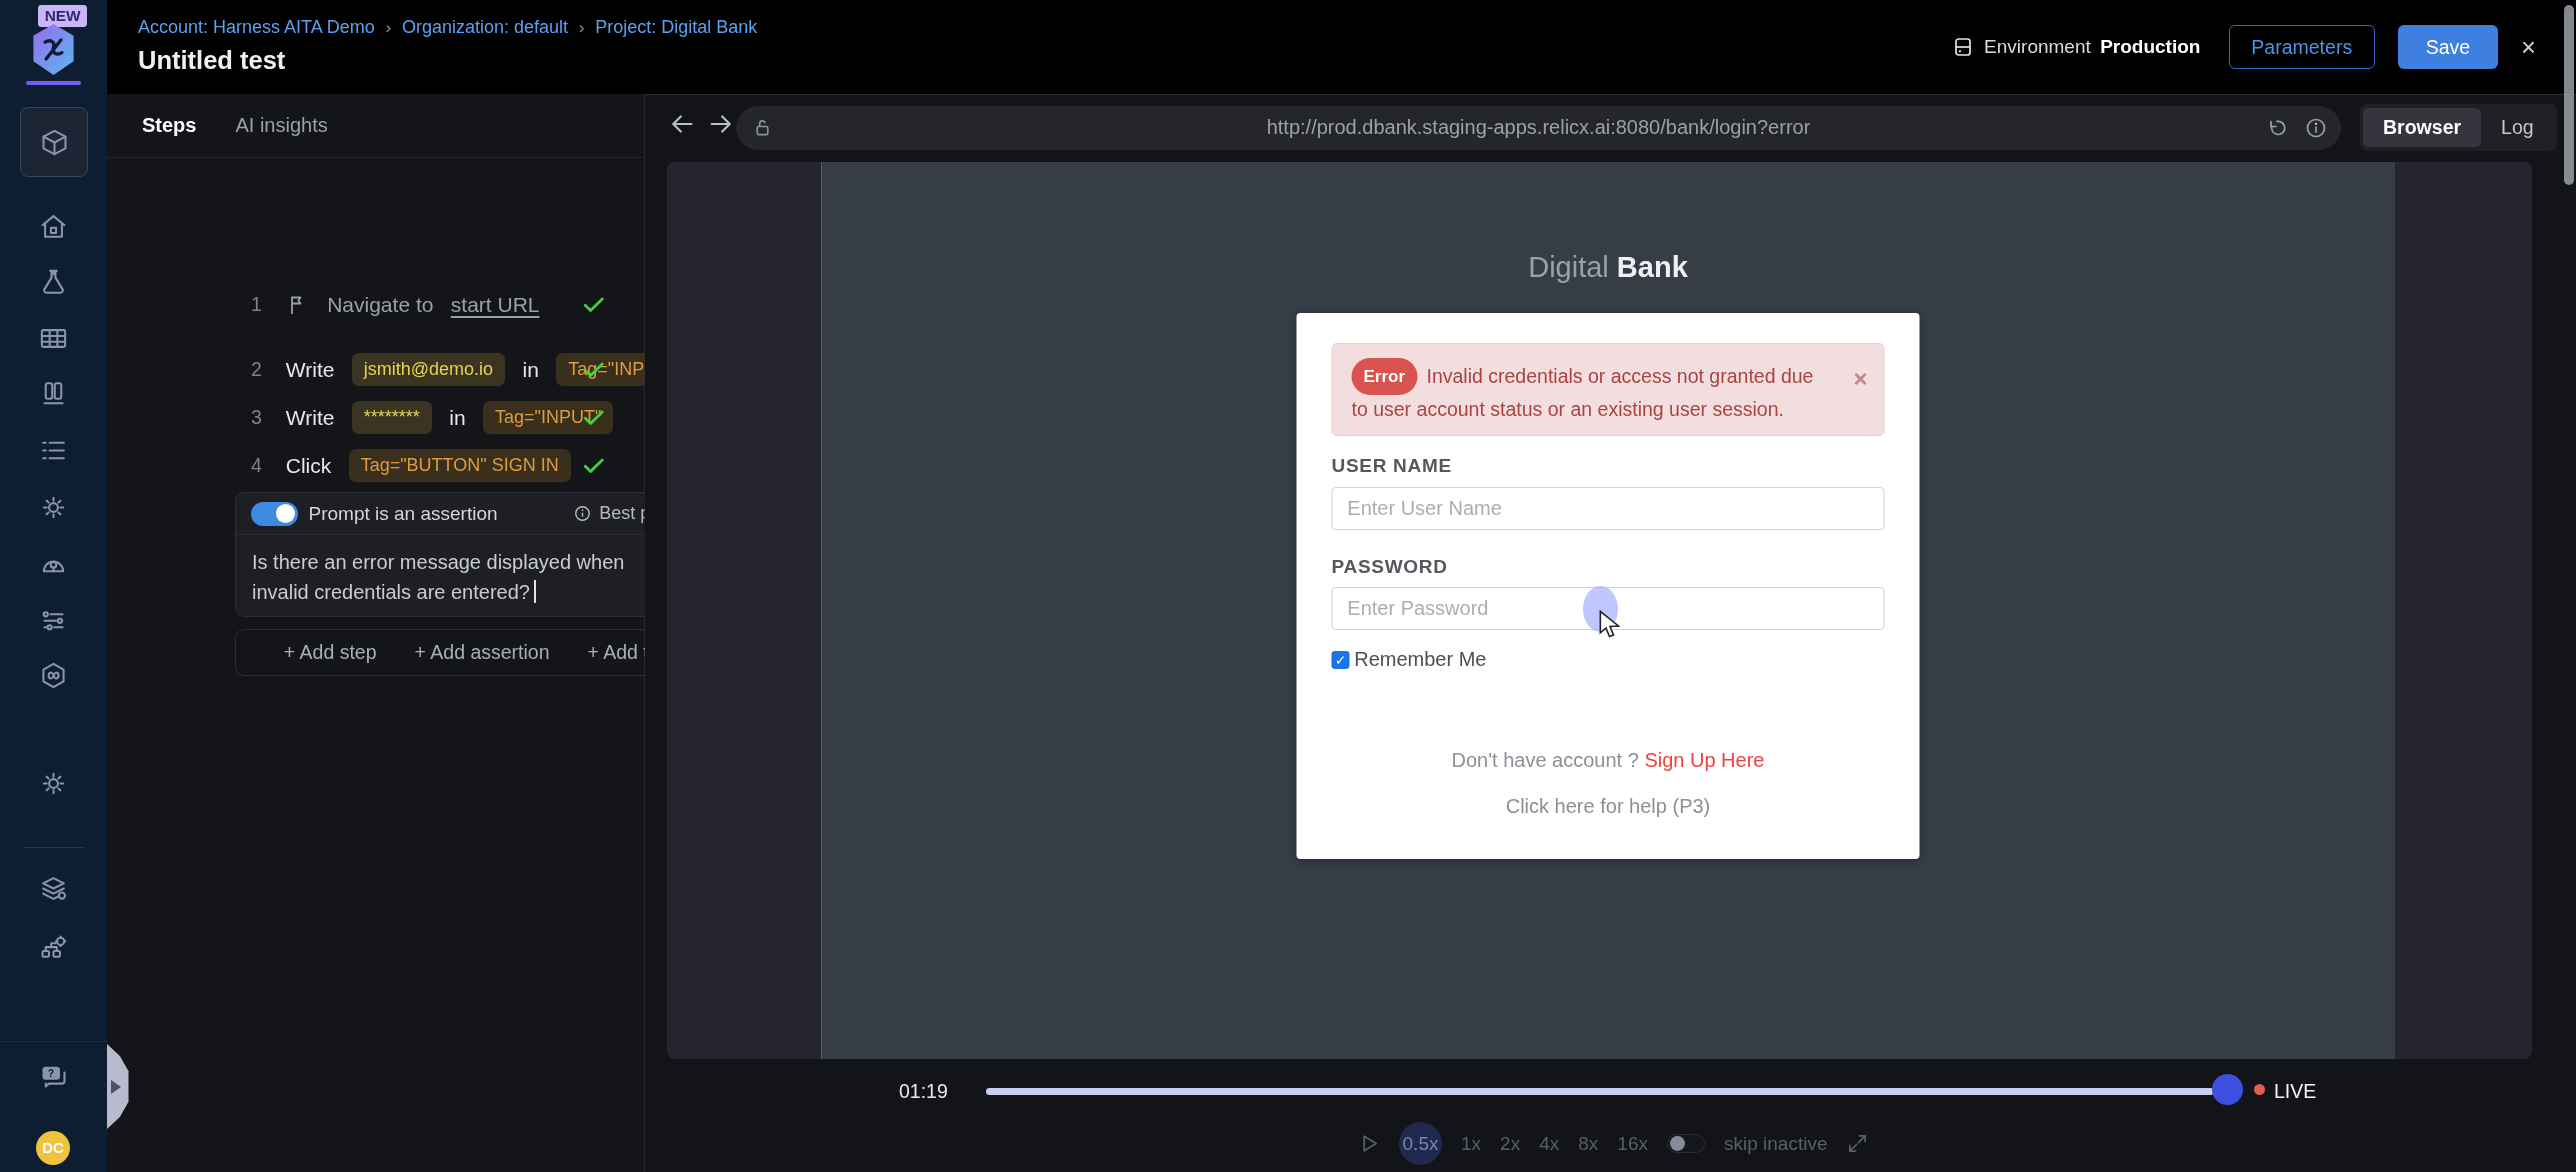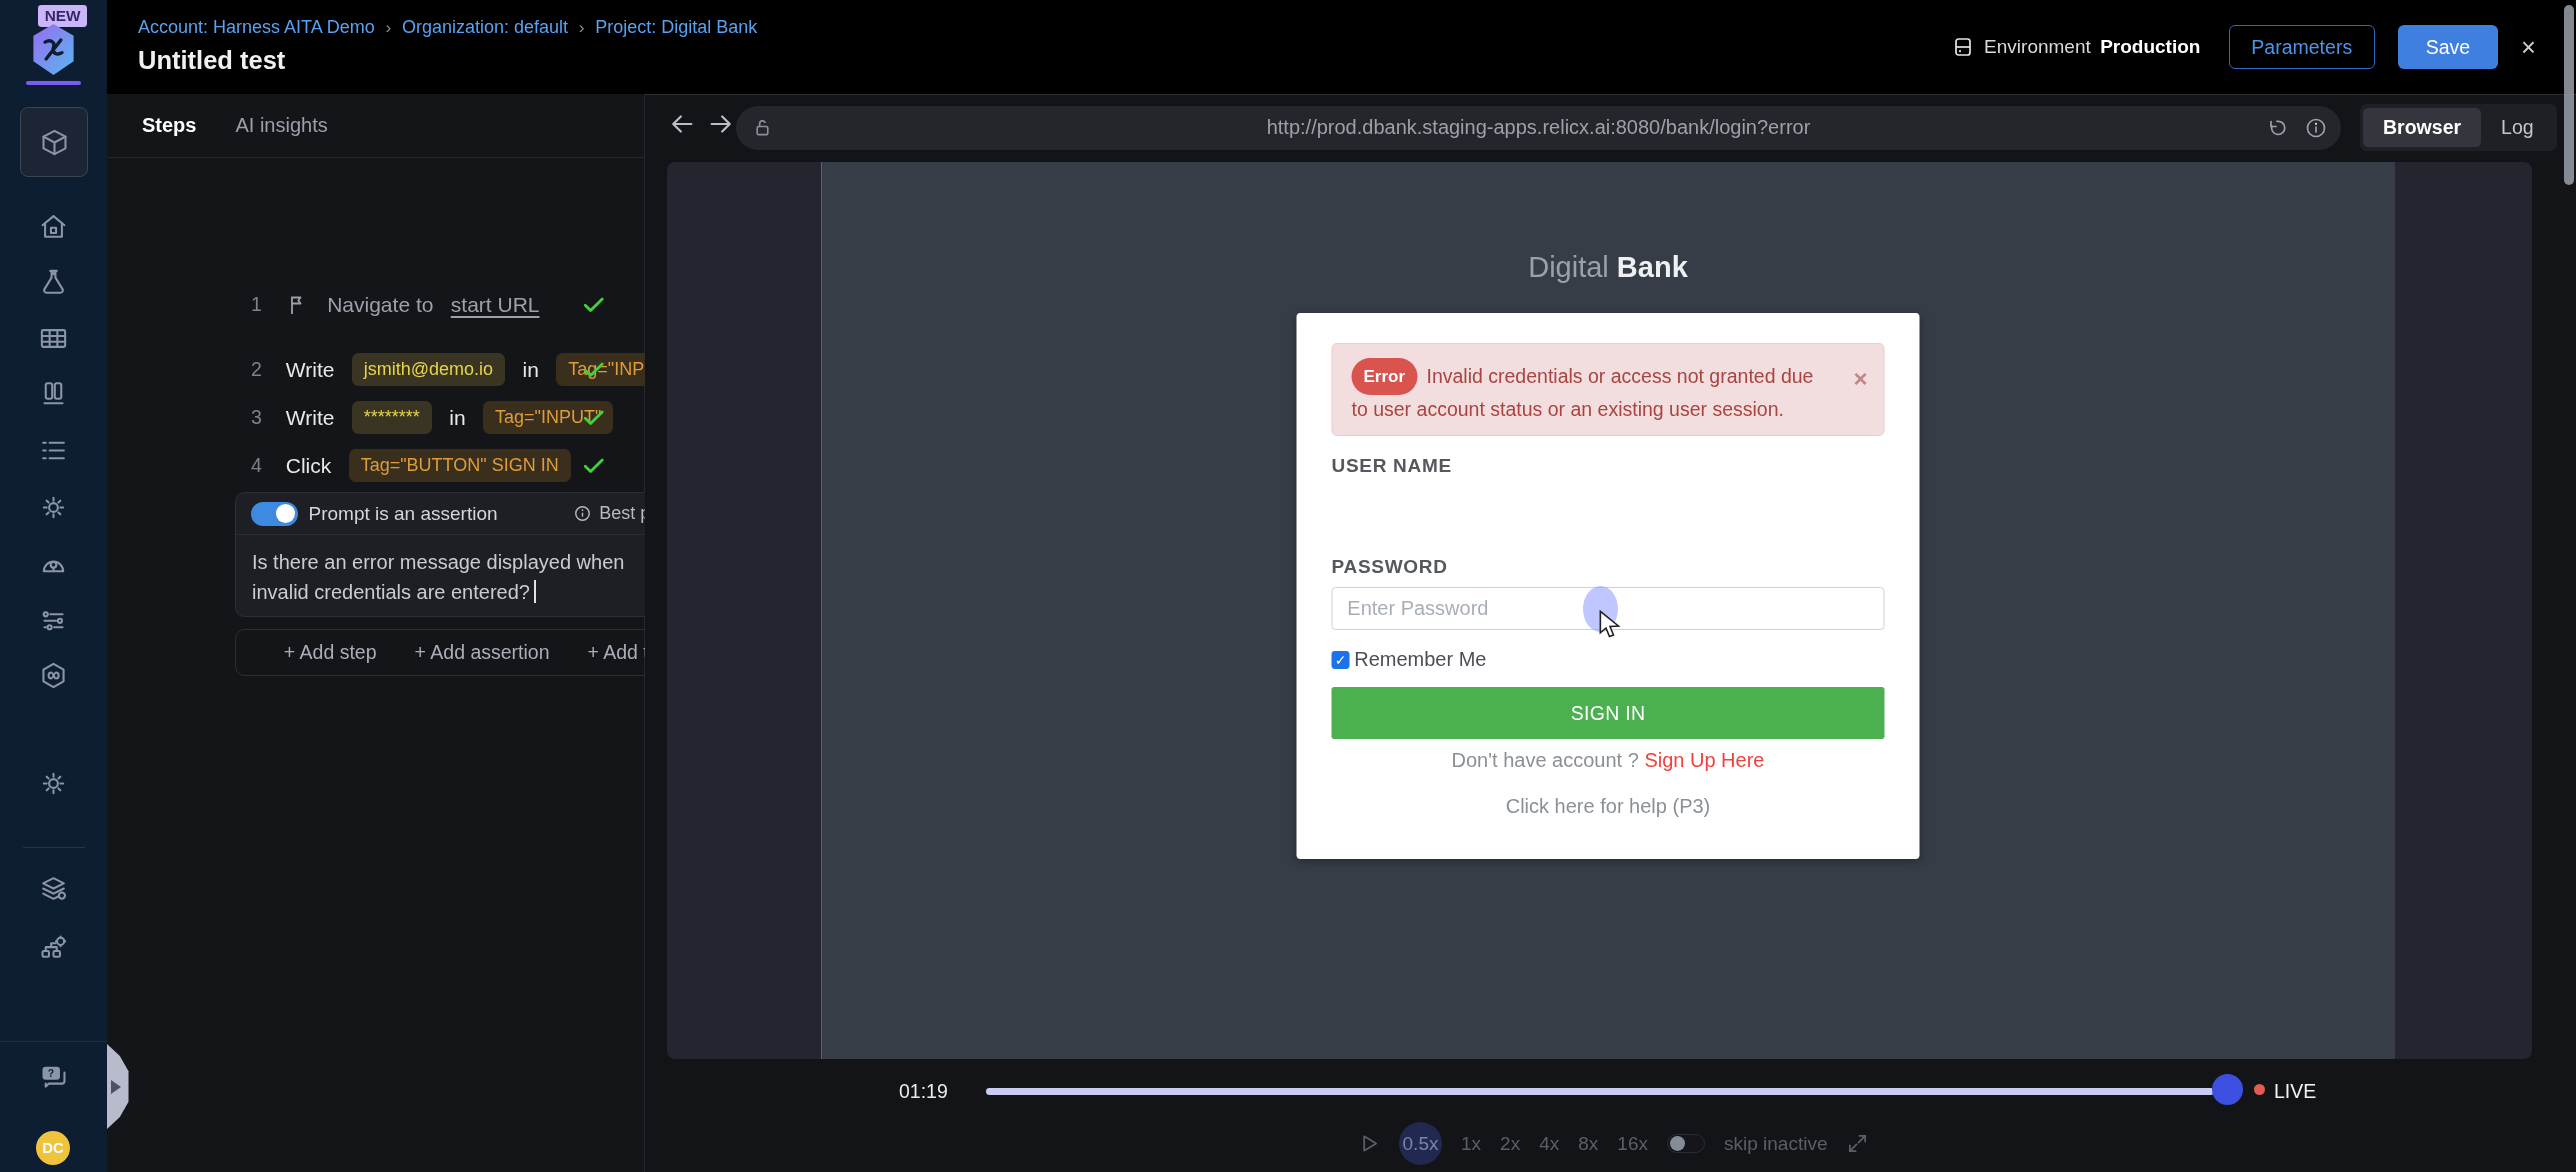--- a/index.html
+++ b/index.html
@@ -405,27 +405,27 @@
           <span class="light">Digital</span>
           <span> </span>
           <span class="bold">Bank</span>
         </div>
         <div class="login-card">
           <div class="alert">
             <span class="err-badge">Error</span><span>Invalid credentials or access not granted due to user account status or an existing user session.</span>
             <span class="alert-close">×</span>
           </div>
           <div class="fld-label" style="top:142px">USER NAME</div>
+          <input class="fld-input" style="top: 174px;" placeholder="Enter User Name">
           <div class="fld-label" style="top:243px">PASSWORD</div>
           <input class="fld-input" style="top: 274px;" placeholder="Enter Password">
           <div class="remember">
             <span class="cbx">✓</span>
             <span class="remember-label">Remember Me</span>
           </div>
-          <button class="signin-btn">SIGN IN</button>
           <div class="signup-line">
             <span>Don't have account ?</span>
             <span class="signup-link">Sign Up Here</span>
           </div>
           <div class="help-line">Click here for help (P3)</div>
         </div>
       </div>
       <div class="click-halo"></div>
       <div class="cursor">
         <svg width="25.5" height="29.5" viewBox="0 0 19 22">

